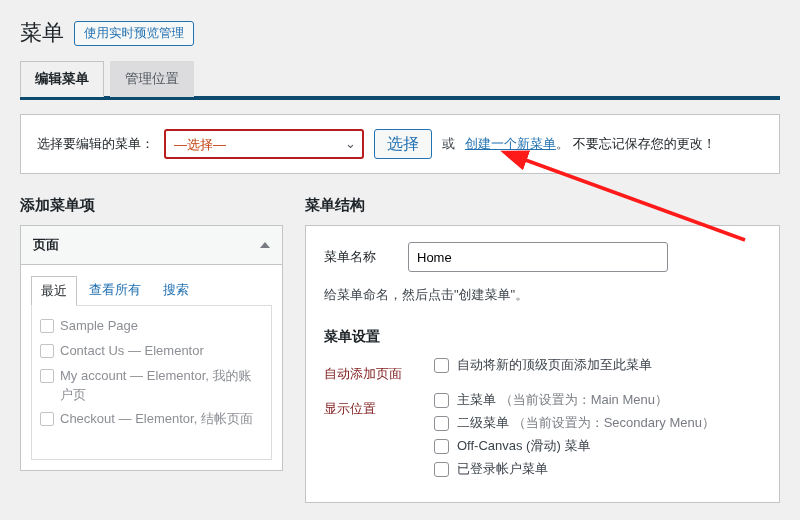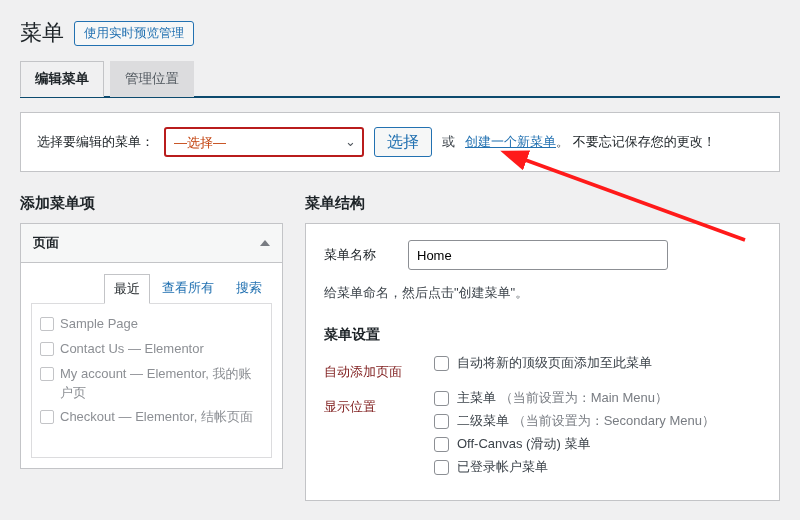--- a/index.html
+++ b/index.html
@@ -8,21 +8,21 @@
     font-family: -apple-system, BlinkMacSystemFont, "Segoe UI", "PingFang SC", "Microsoft YaHei", sans-serif;
     font-size: 13px; color: #1d2327; background: #f0f0f1;
     width: 800px; height: 520px; overflow: hidden;
   }
   .header { display: flex; align-items: center; gap: 10px; margin-bottom: 12px; }
   .page-title { font-size: 22px; font-weight: 400; margin: 0; color:#1d2327; }
   .btn-outline {
     display:inline-block; font-size:12.5px; color:#2271b1; border:1px solid #2271b1;
     border-radius:3px; background:#f6f7f7; padding:3px 9px; cursor:pointer;
   }
-  .tabs { border-bottom:2px solid #0c4a6e; display:flex; gap:6px; margin-bottom:14px; }
+  .tabs { border-bottom:4px solid #0c4a6e; display:flex; gap:6px; margin-bottom:14px; }
   .tab {
     padding:8px 14px; font-size:13.5px; color:#50575e; border:1px solid transparent;
     border-bottom:none; background:#dcdcde; cursor:pointer; position:relative; top:1px;
   }
   .tab.active { background:#f0f0f1; border-color:#c3c4c7; border-bottom:1px solid #f0f0f1; font-weight:600; color:#1d2327;}
   .panel {
     background:#fff; border:1px solid #c3c4c7; padding:14px 16px; margin-bottom:22px;
     display:flex; align-items:center; gap:10px; font-size:13px;
   }
   .select {
@@ -40,21 +40,21 @@
   .cols{display:flex; gap:22px; align-items:flex-start;}
   .col-left{width:263px;}
   .col-right{flex:1; min-width:0;}
   .section-h{font-size:15px; font-weight:600; margin:0 0 10px 0;}
   .metabox{border:1px solid #c3c4c7; background:#fff;}
   .metabox-head{
     background:#f6f7f7; border-bottom:1px solid #c3c4c7; padding:10px 12px;
     display:flex; justify-content:space-between; align-items:center; font-weight:600; cursor:pointer;
   }
   .caret-up{width:0;height:0;border-left:5px solid transparent;border-right:5px solid transparent;border-bottom:6px solid #787c82;}
-  .subtabs{display:flex; gap:2px; padding:10px 10px 0 10px; font-size:13px;justify-content:flex-end;}
+  .subtabs{display:flex; gap:2px; padding:10px 10px 0 10px; font-size:13px;}
   .subtab{padding:5px 9px; color:#2271b1; border:1px solid transparent; cursor:pointer;}
   .subtab.active{border:1px solid #c3c4c7; border-bottom:1px solid #fff; color:#1d2327; background:#fff; position:relative; top:1px;}
   .pagelist{border:1px solid #dcdcde; margin:0 10px 10px 10px; padding:8px 6px 8px 6px; height:155px; overflow-y:scroll;}
   .pg-item{display:flex; align-items:flex-start; gap:6px; padding:3px 2px; color:#8c8f94; font-size:13px; line-height:1.45;}
   .pg-item .cb{width:14px;height:14px;border:1px solid #c3c4c7;border-radius:2px;margin-top:2px;flex-shrink:0;}
   .pg-item .suffix{color:#8c8f94;}
   .rbox{border:1px solid #c3c4c7; background:#fff; padding:16px 18px;}
   .row{display:flex; align-items:center; gap:14px; margin-bottom:14px;}
   .lbl{width:70px; color:#1d2327;}
   .txt-input{width:260px; height:30px; border:1px solid #8c8f94; border-radius:3px; padding:0 8px; font-size:13px;}

